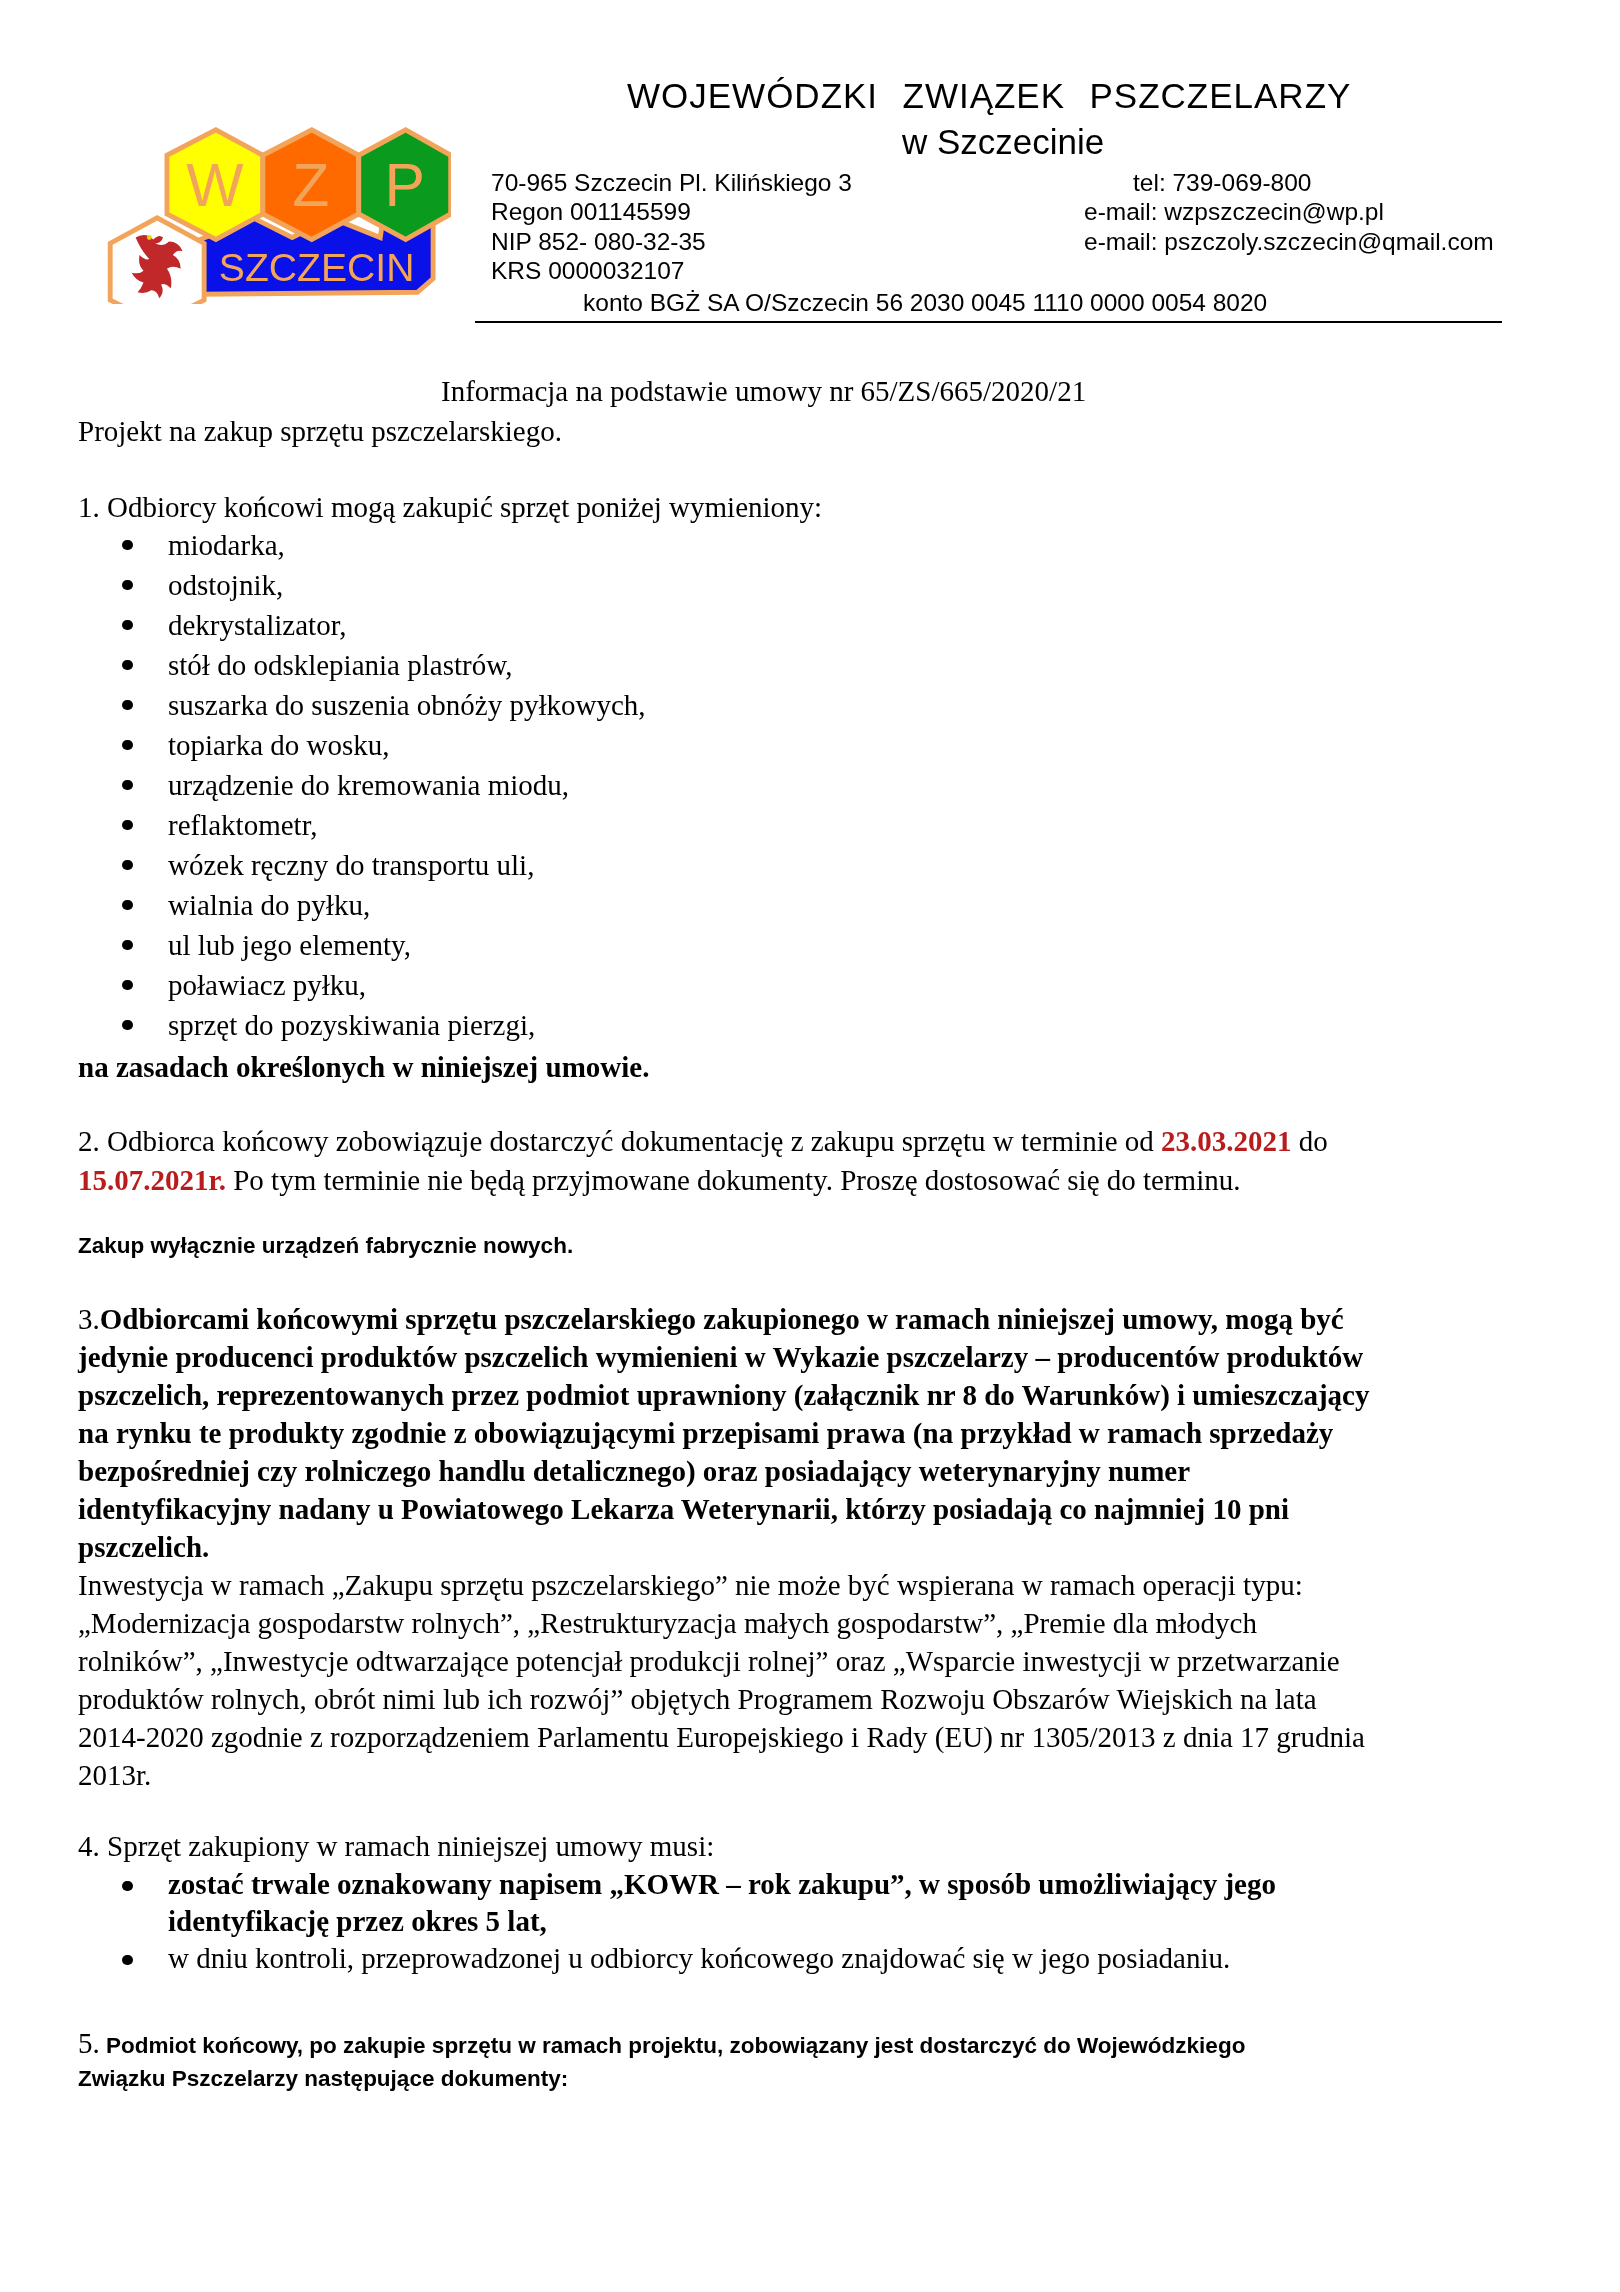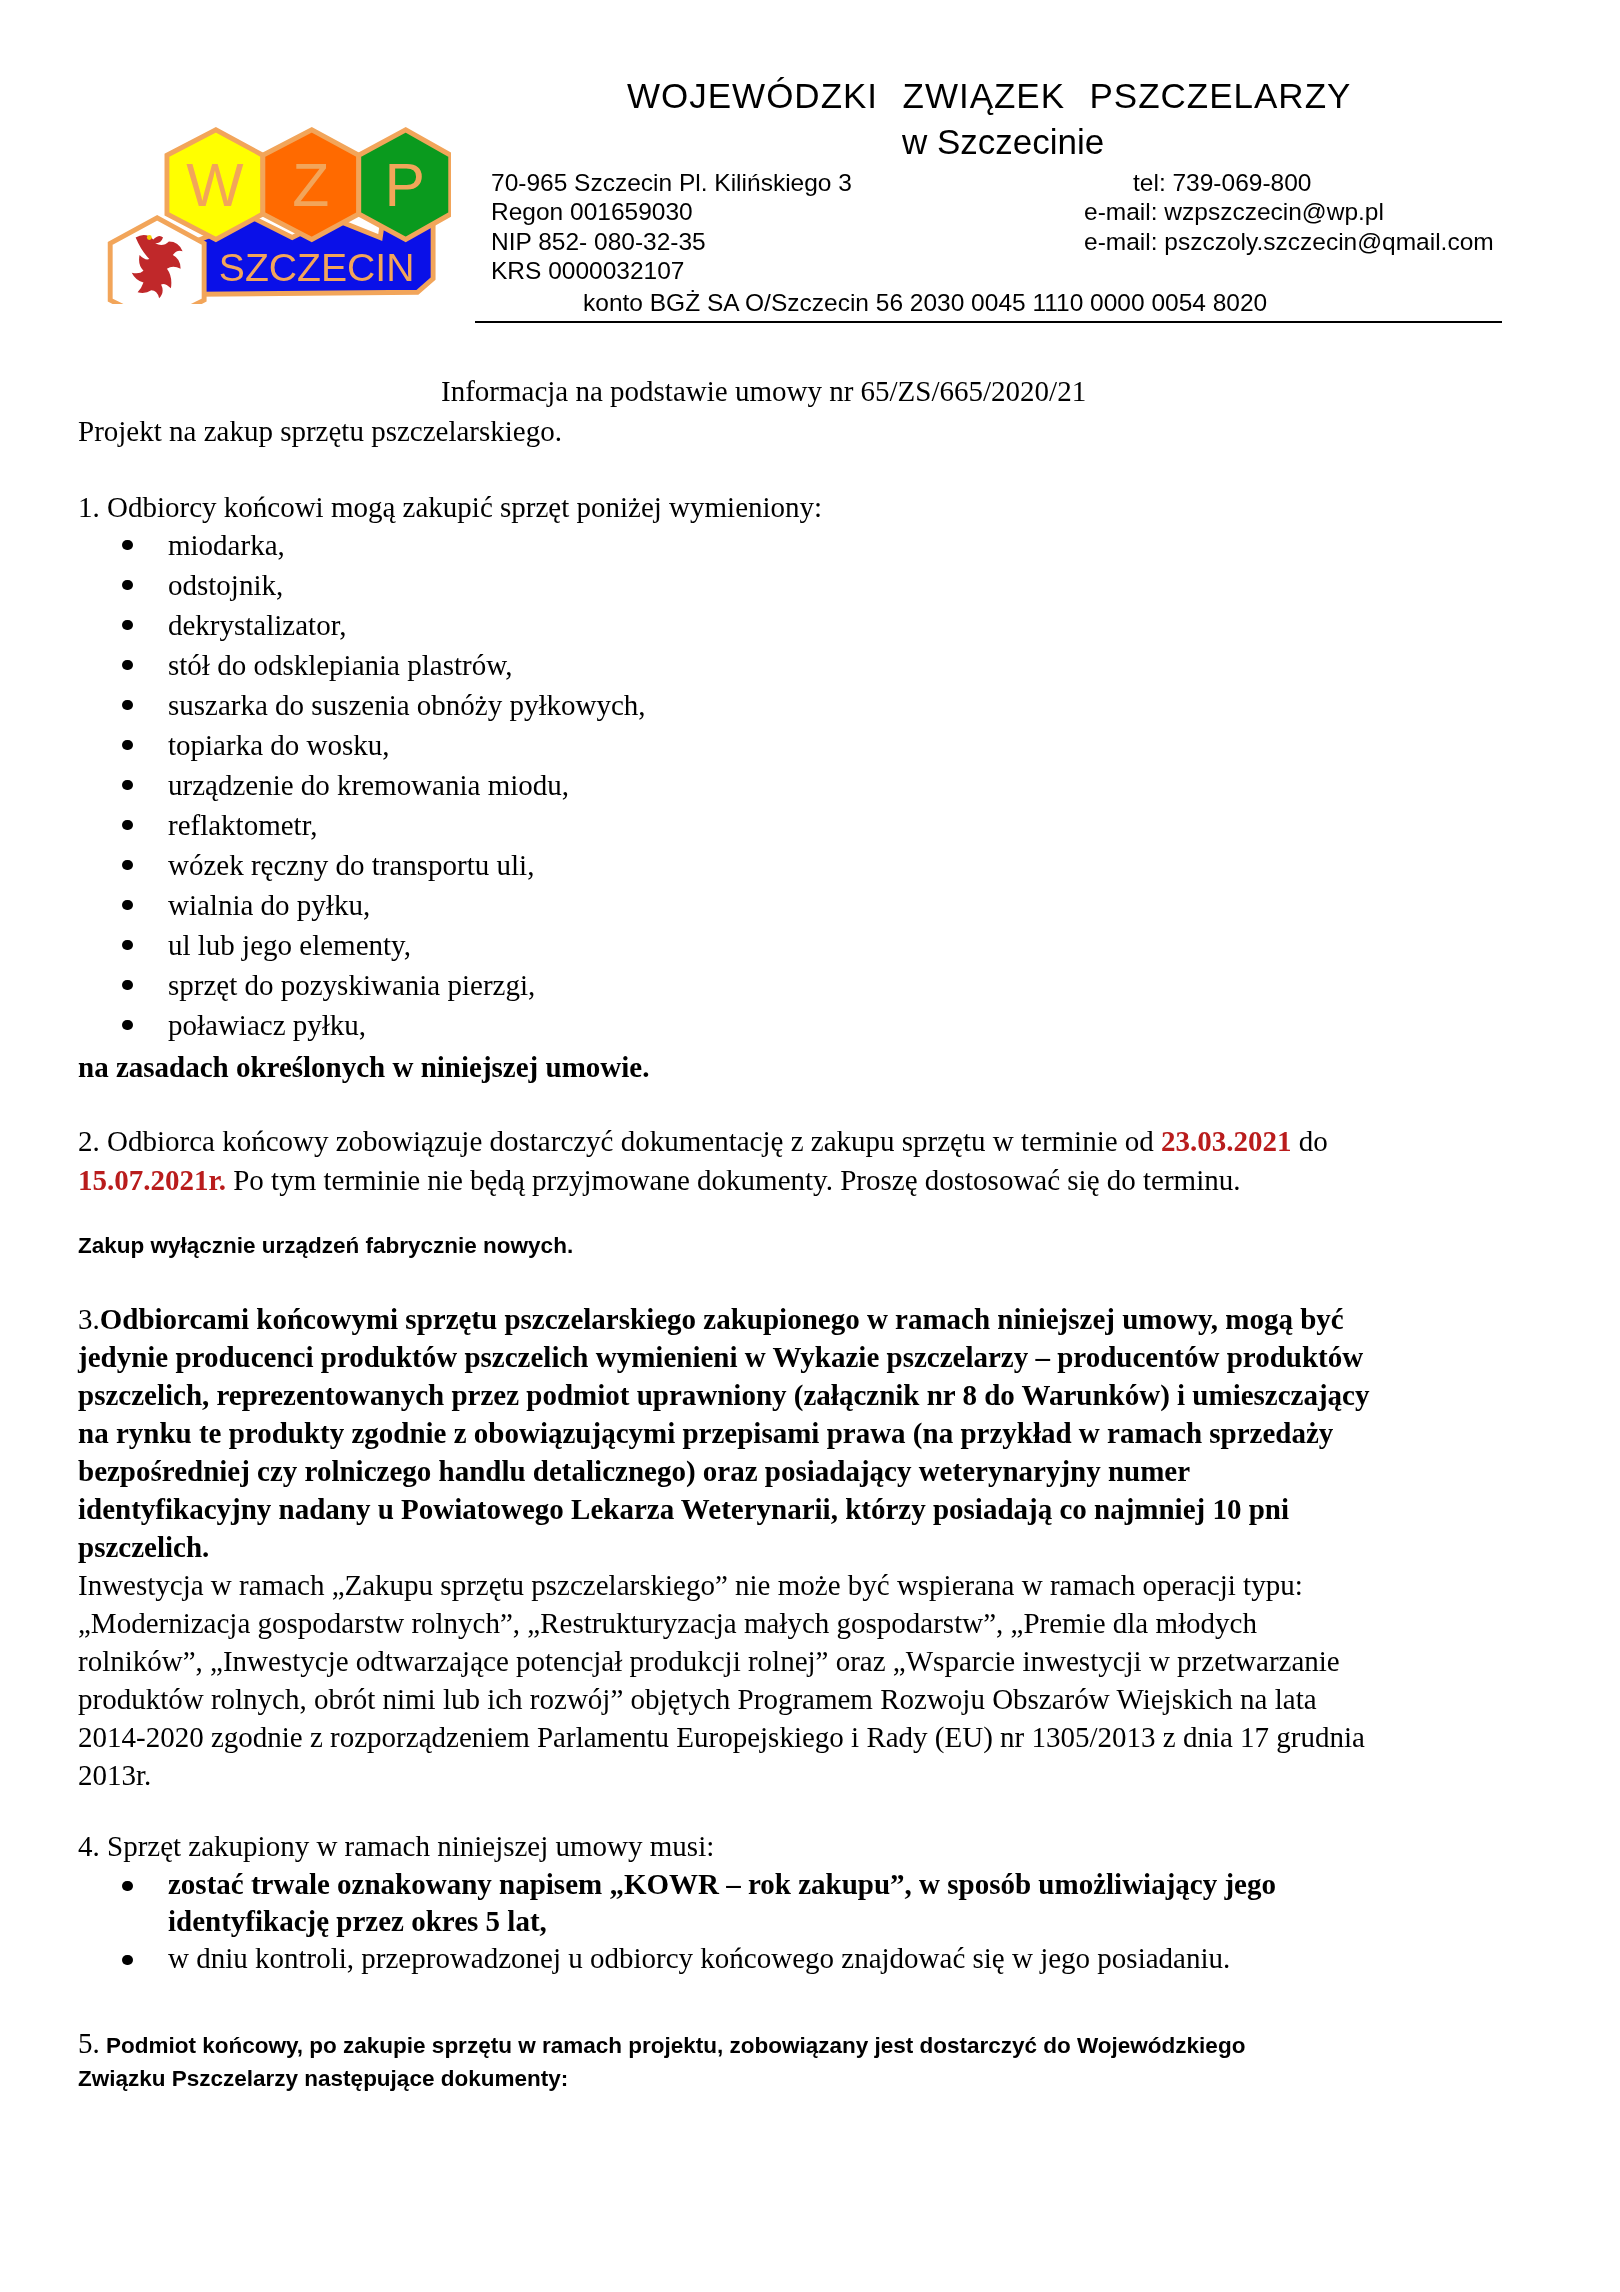--- a/index.html
+++ b/index.html
@@ -75,21 +75,21 @@
     <text x="111" y="86" text-anchor="middle" font-family="Liberation Sans, sans-serif" font-size="62" fill="#f2a55a">W</text>
     <text x="209" y="86" text-anchor="middle" font-family="Liberation Sans, sans-serif" font-size="62" fill="#f2a55a">Z</text>
     <text x="305" y="86" text-anchor="middle" font-family="Liberation Sans, sans-serif" font-size="62" fill="#f2a55a">P</text>
     <text x="215" y="163" text-anchor="middle" font-family="Liberation Sans, sans-serif" font-size="40" fill="#f2a55a">SZCZECIN</text>
   </svg>
 
   <div id="org-title" class="sans">WOJEWÓDZKI ZWIĄZEK PSZCZELARZY</div>
   <div id="org-subtitle" class="sans">w Szczecinie</div>
 
   <div id="addr" class="hline sans">70-965 Szczecin   Pl. Kilińskiego 3</div>
-  <div id="regon" class="hline sans">Regon 001659030</div>
+  <div id="regon" class="hline sans">Regon 001145599</div>
   <div id="nip" class="hline sans">NIP 852- 080-32-35</div>
   <div id="krs" class="hline sans">KRS 0000032107</div>
   <div id="tel" class="hline sans">tel: 739-069-800</div>
   <div id="email1" class="hline sans">e-mail:  wzpszczecin@wp.pl</div>
   <div id="email2" class="hline sans">e-mail: pszczoly.szczecin@qmail.com</div>
 
   <div id="konto-line">
     <span id="konto" class="sans">konto BGŻ SA O/Szczecin 56 2030 0045 1110 0000 0054 8020</span>
   </div>
 </div>
@@ -104,22 +104,22 @@
     <li><span class="dot"></span><span>odstojnik,</span></li>
     <li><span class="dot"></span><span>dekrystalizator,</span></li>
     <li><span class="dot"></span><span>stół do odsklepiania plastrów,</span></li>
     <li><span class="dot"></span><span>suszarka do suszenia obnóży pyłkowych,</span></li>
     <li><span class="dot"></span><span>topiarka do wosku,</span></li>
     <li><span class="dot"></span><span>urządzenie do kremowania miodu,</span></li>
     <li><span class="dot"></span><span>reflaktometr,</span></li>
     <li><span class="dot"></span><span>wózek ręczny do transportu uli,</span></li>
     <li><span class="dot"></span><span>wialnia do pyłku,</span></li>
     <li><span class="dot"></span><span>ul lub jego elementy,</span></li>
+    <li><span class="dot"></span><span>poławiacz pyłku,</span></li>
     <li><span class="dot"></span><span>sprzęt do pozyskiwania pierzgi,</span></li>
-    <li><span class="dot"></span><span>poławiacz pyłku,</span></li>
   </ul>
   <div id="s1-tail" class="t serif b">na zasadach określonych w niniejszej umowie.</div>
 
   <div id="s2-l1" class="t serif"><span>2. Odbiorca końcowy zobowiązuje dostarczyć dokumentację z zakupu sprzętu w terminie od </span><span class="red">23.03.2021</span><span> do</span></div>
   <div id="s2-l2" class="t serif"><span class="red">15.07.2021r.</span><span> Po tym terminie nie będą przyjmowane dokumenty. Proszę dostosować się do terminu.</span></div>
   <div id="s2-new" class="sans">Zakup wyłącznie urządzeń fabrycznie nowych.</div>
 
   <div id="s3" class="para3 serif">
     <div><span class="num">3.</span><span>Odbiorcami końcowymi sprzętu pszczelarskiego zakupionego w ramach niniejszej umowy, mogą być</span></div>
     <div>jedynie producenci produktów pszczelich wymienieni w Wykazie pszczelarzy – producentów produktów</div>

